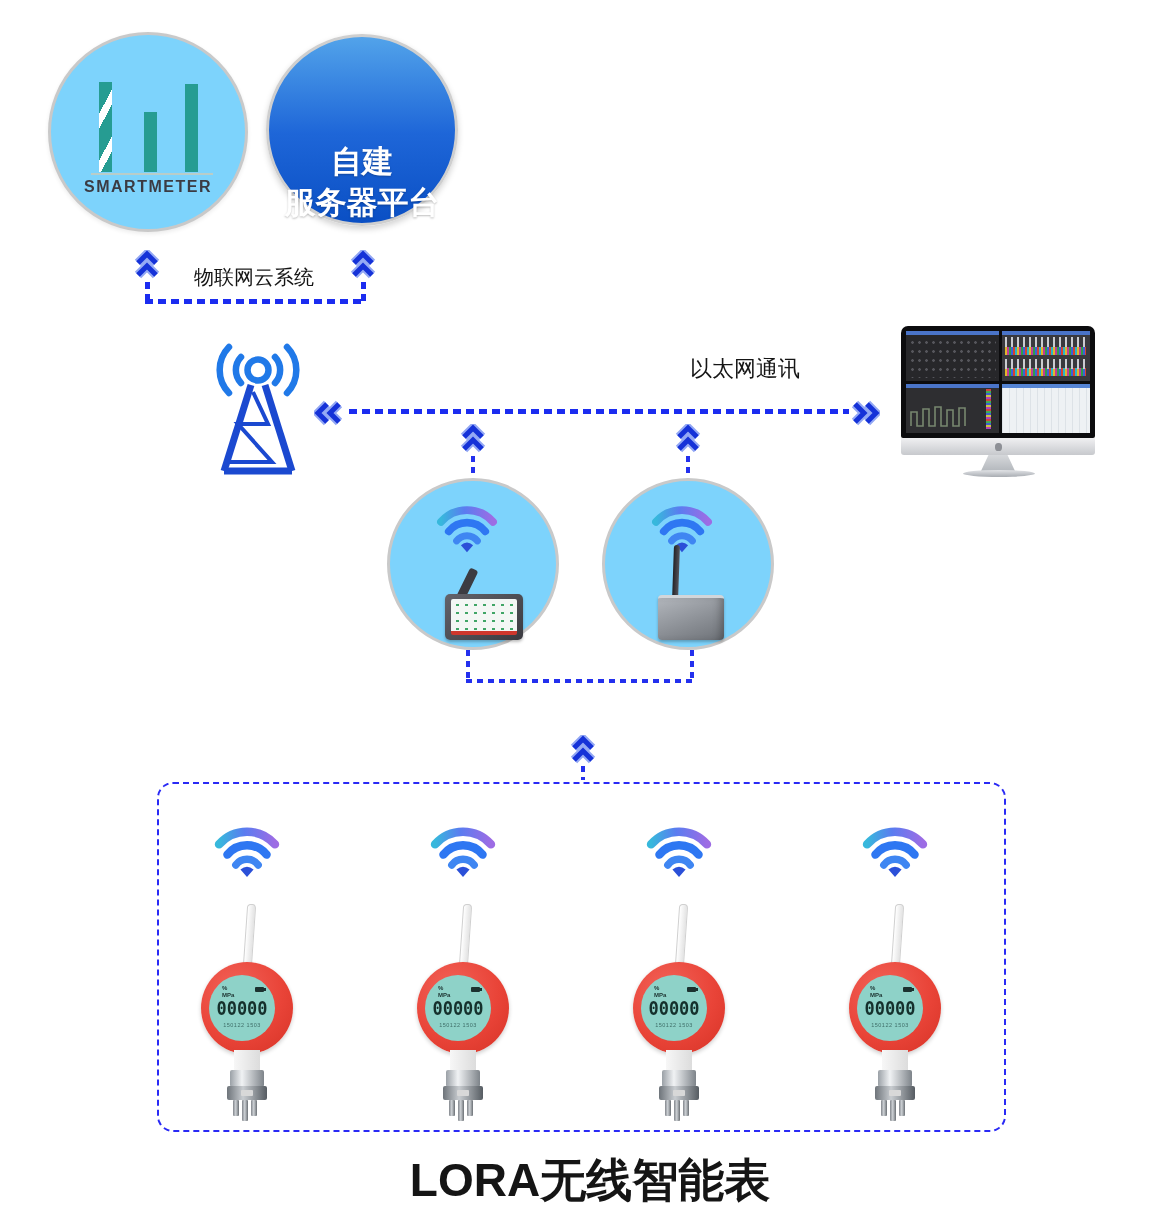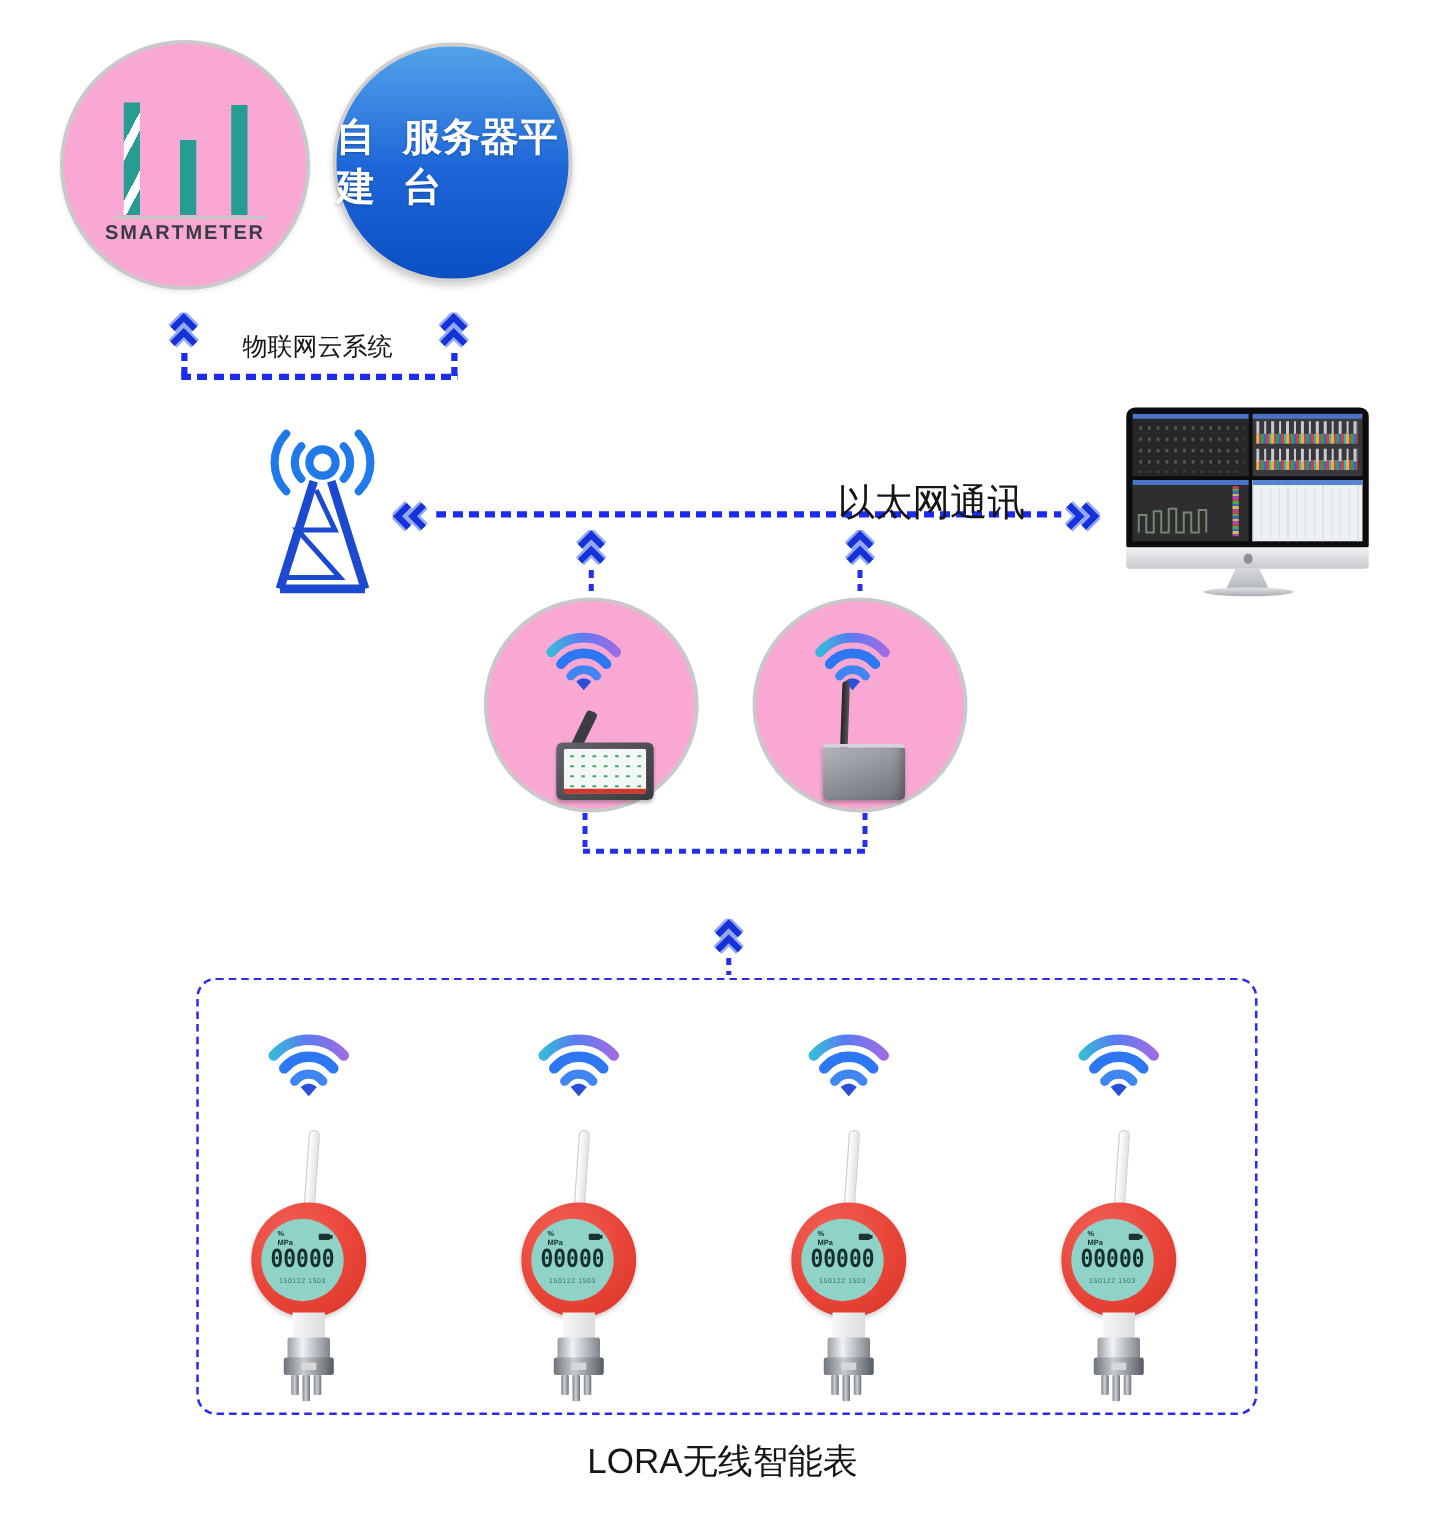--- a/index.html
+++ b/index.html
@@ -1,26 +1,26 @@
 <!DOCTYPE html>
 <html><head>
 <meta charset="utf-8">
 <style>
   html,body{margin:0;padding:0;background:#ffffff;}
   .stage{position:relative;width:1157px;height:1219px;background:#ffffff;overflow:hidden;
          font-family:"Liberation Sans",sans-serif;color:#1a1a1a;}
   .abs{position:absolute;}
 
   
-  .big-circle{position:absolute;border-radius:50%;box-sizing:border-box;background:#f9a8d4;
+  .big-circle{position:absolute;border-radius:50%;box-sizing:border-box;background:#7dd3fc;
               border:3px solid #c9c9c9;}
   .sm-circle{left:48px;top:32px;width:200px;height:200px;box-shadow:0 2px 4px rgba(0,0,0,.08);}
   .srv-circle{left:266px;top:34px;width:192px;height:192px;border-color:#cfcfcf;
               background:linear-gradient(180deg,#52a3ea 0%,#1e66d8 52%,#0a4fc4 100%);
-              box-shadow:0 3px 6px rgba(0,0,0,.18);display:flex;flex-direction:row;
+              box-shadow:0 3px 6px rgba(0,0,0,.18);display:flex;flex-direction:column;
               align-items:center;justify-content:flex-end;}
   .srv-circle .l1,.srv-circle .l2{color:#fff;font-weight:bold;font-size:31px;line-height:1.3;
               text-shadow:0 1px 2px rgba(0,0,0,.25);}
   .gw-circle{width:172px;height:172px;border-width:3px;border-color:#c9c9c9;}
 
   
   .sm-bars{position:absolute;left:48px;top:45px;width:104px;height:92px;}
   .sm-bar{position:absolute;bottom:0;width:13px;background:#269c92;}
   .sm-bar.b1{left:0;height:90px;background:repeating-linear-gradient(118deg,#269c92 0 15px,#ffffff 15px 22px);}
   .sm-bar.b2{left:45px;height:60px;}
@@ -38,24 +38,24 @@
   .chev{position:absolute;}
   .chev path{fill:none;stroke-width:5;stroke:#1532d8;stroke-linejoin:miter;stroke-linecap:butt;}
   .chev path.glow{stroke:#93a8f4;stroke-width:9;}
   .rot-left{transform:rotate(-90deg);}
   .rot-right{transform:rotate(90deg);}
 
   
   .lbl{position:absolute;text-align:center;color:#151515;font-weight:500;}
   .lbl-iot{left:168px;top:264px;width:172px;font-size:20px;}
   .lbl-4g{left:186px;top:490px;width:150px;font-size:37px;}
-  .lbl-eth{left:655px;top:382px;width:180px;font-size:30px;}
+  .lbl-eth{left:655px;top:354px;width:180px;font-size:22px;}
   .lbl-host{left:910px;top:486px;width:186px;font-size:34px;}
   .lbl-gw{left:496px;top:692px;width:172px;font-size:30px;}
-  .lbl-box{left:388px;top:1150px;width:380px;font-size:28px;}
+  .lbl-box{left:400px;top:1150px;width:380px;font-size:46px;font-weight:bold;}
 
   
   .tablet{position:absolute;left:55px;top:85px;width:78px;height:74px;}
   .tablet .ant{position:absolute;left:10px;top:0px;width:9px;height:34px;background:#3c3c42;
                border-radius:3px;transform:rotate(26deg);transform-origin:50% 100%;}
   .tablet .body{position:absolute;left:0;top:28px;width:78px;height:46px;border-radius:5px;
                background:linear-gradient(145deg,#63636a,#3a3a40);box-shadow:0 2px 3px rgba(0,0,0,.25);}
   .tablet .scr{position:absolute;left:6px;top:5px;width:66px;height:36px;border-radius:2px;
                background-color:#f3f7f5;
                background-image:linear-gradient(#cf372d,#cf372d),radial-gradient(#3fa566 1.2px,transparent 1.4px);

